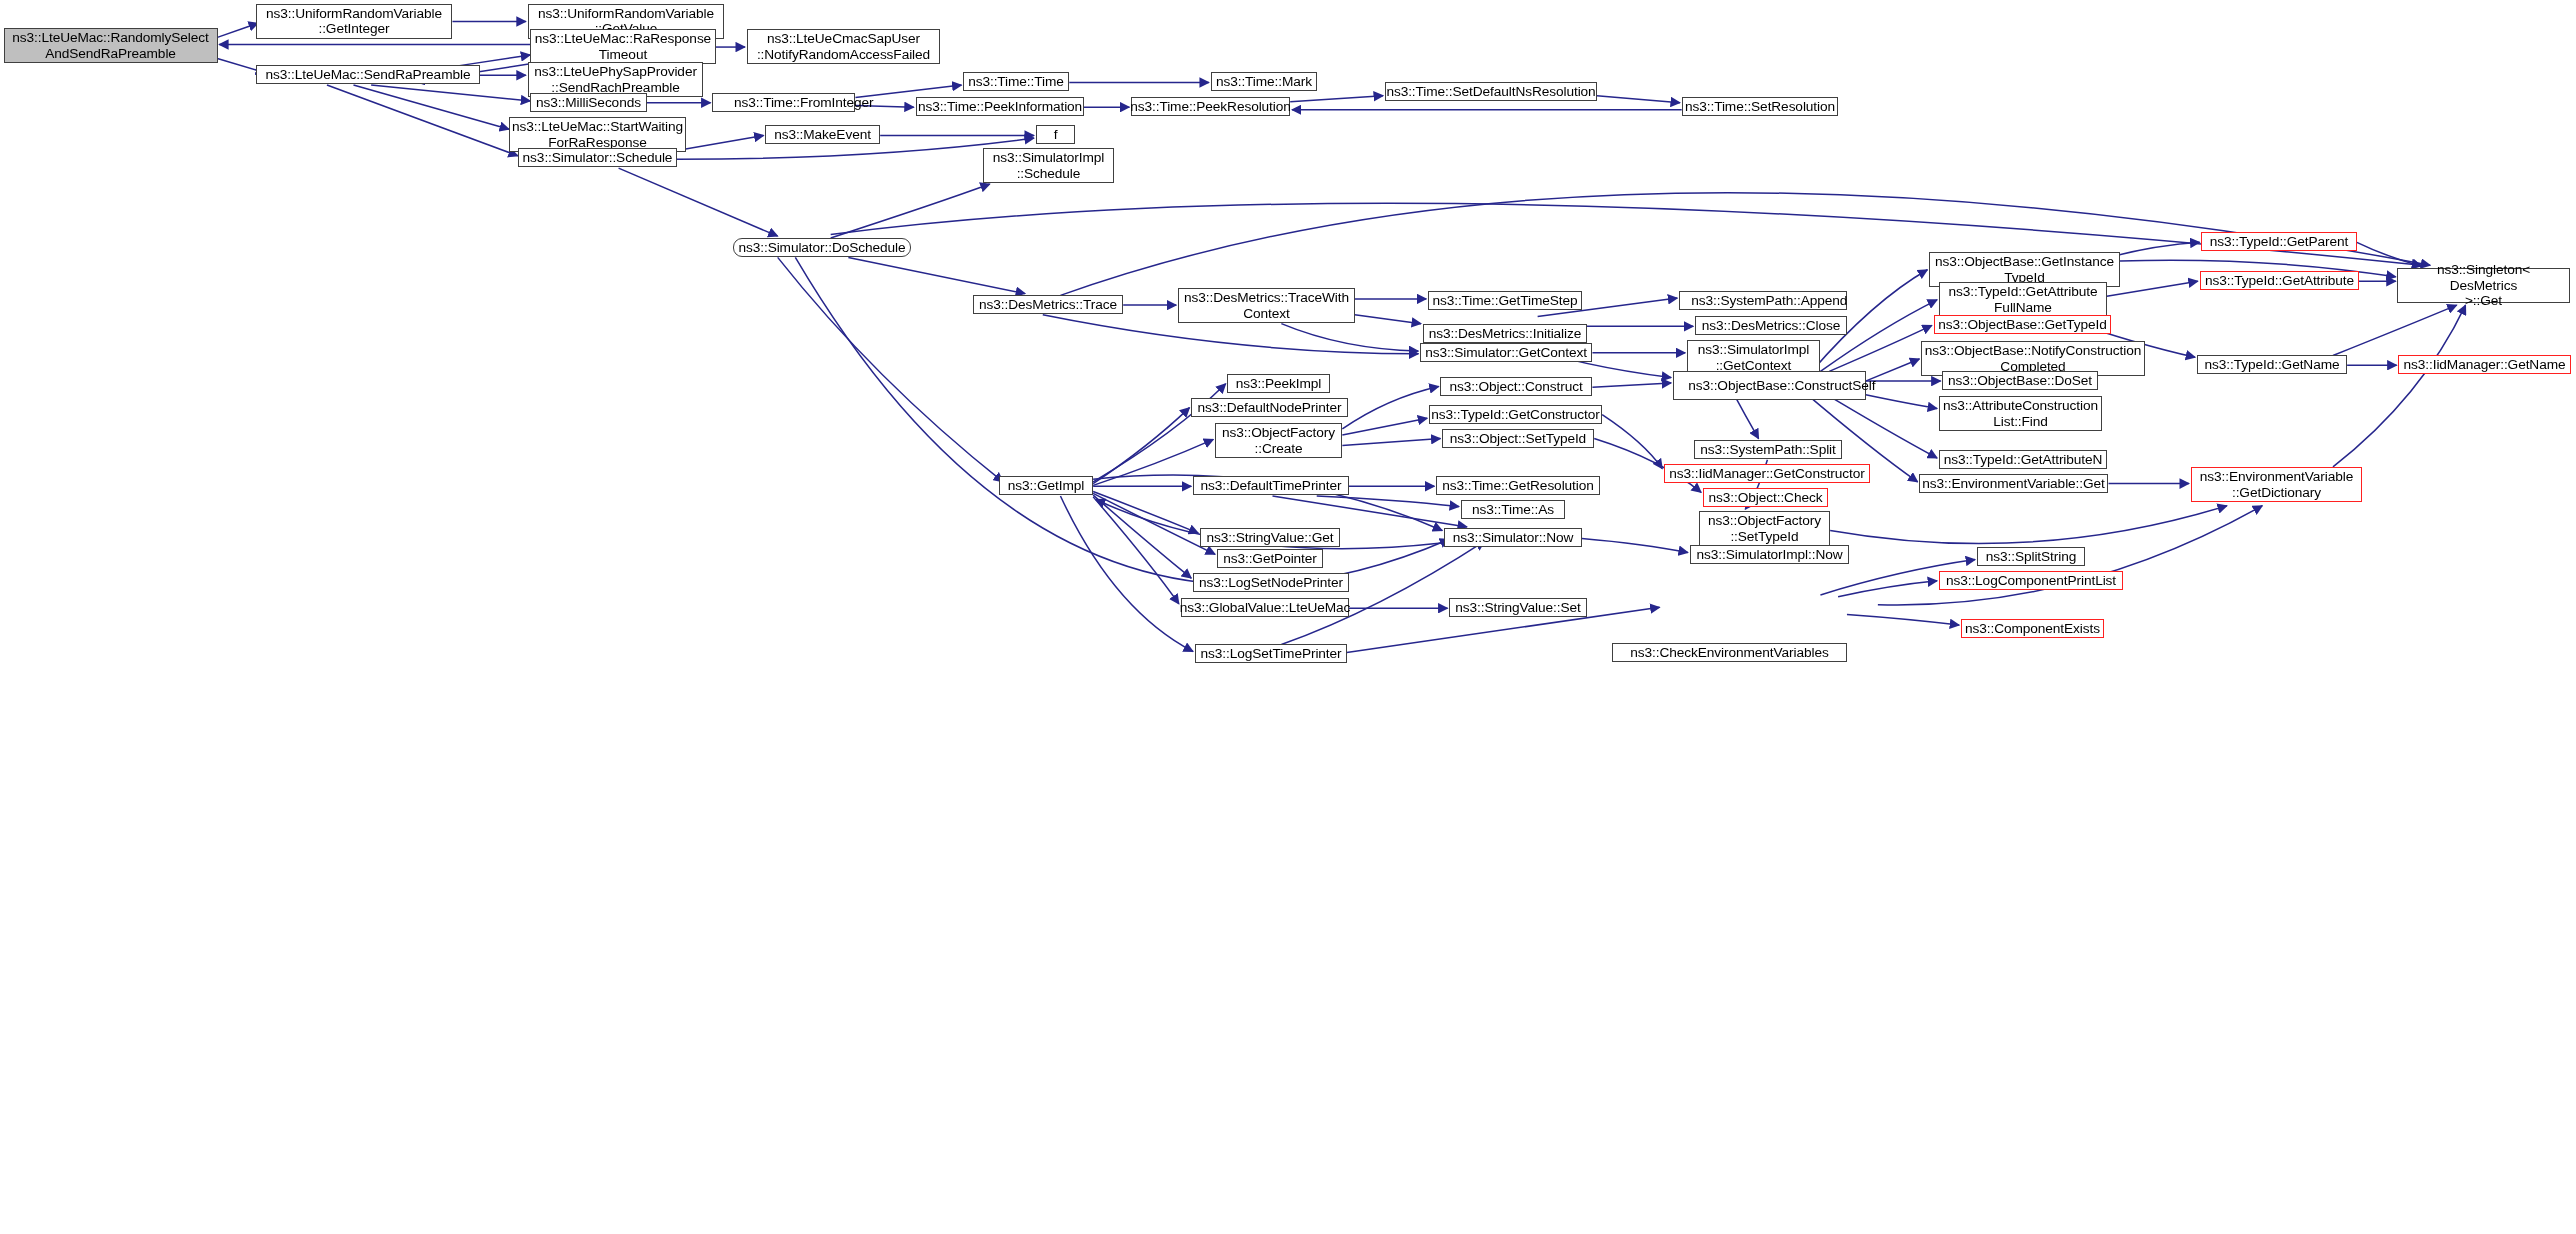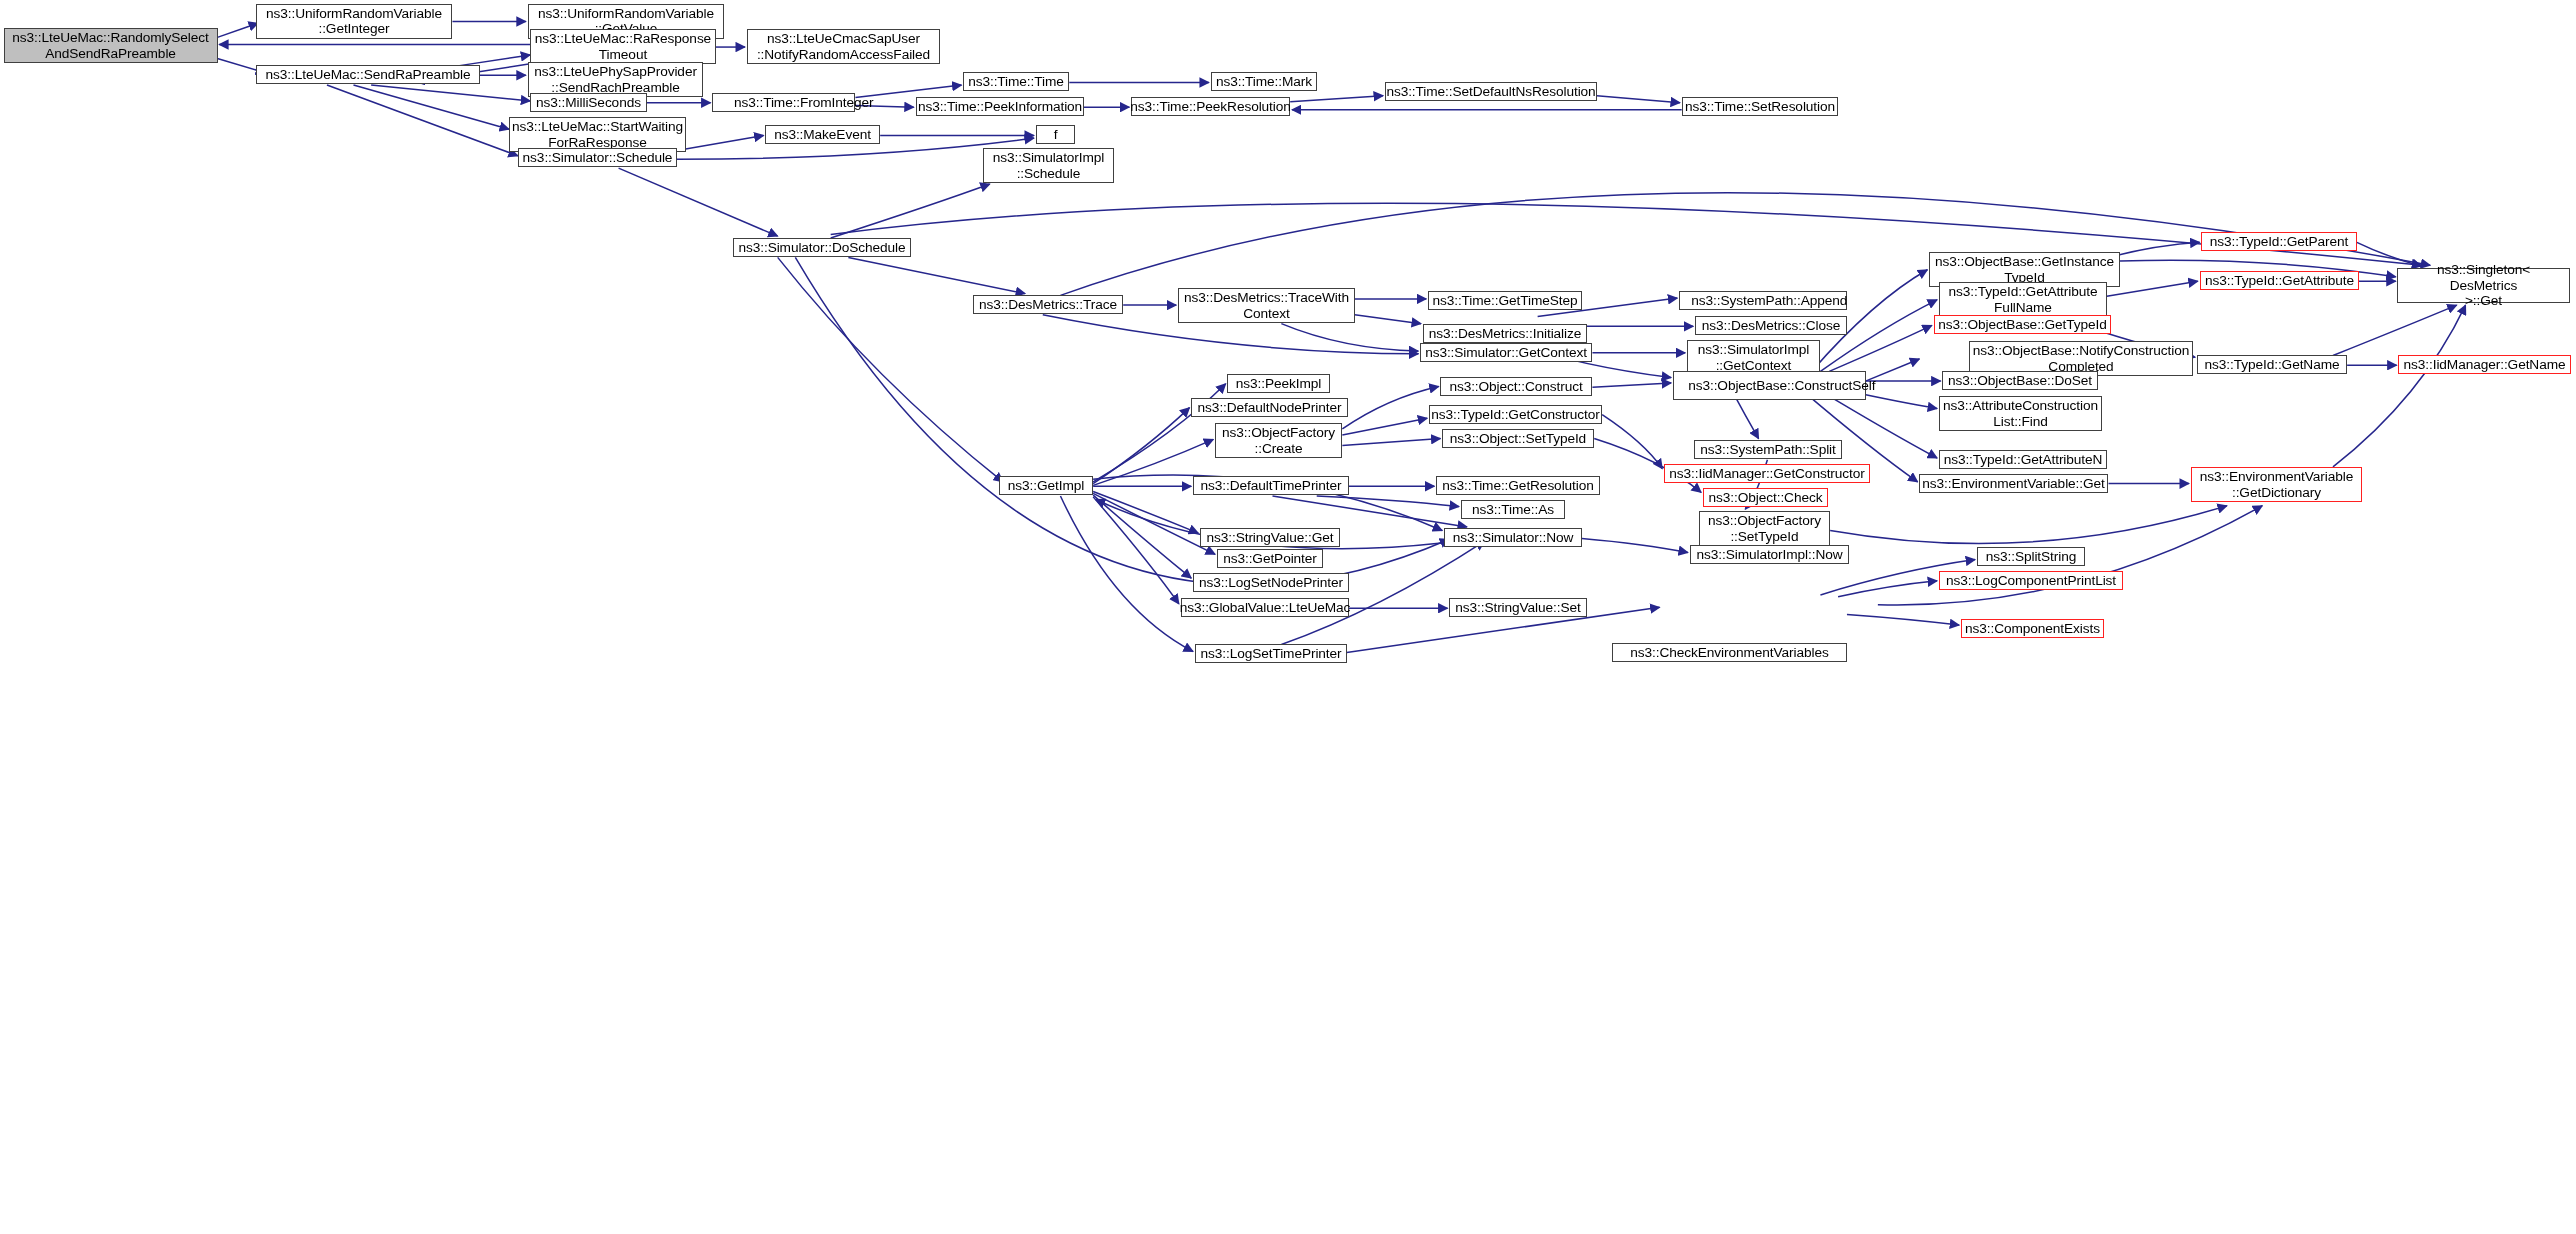--- a/index.html
+++ b/index.html
@@ -173,37 +173,37 @@
       <div class="node" style="left: 1131px; top: 97px; width: 159px; height: 19.4px;">ns3::Time::PeekResolution</div>
       <div class="node" style="left: 1385px; top: 82px; width: 212px; height: 19.4px;">ns3::Time::SetDefaultNsResolution</div>
       <div class="node" style="left: 1682px; top: 97px; width: 156px; height: 19.4px;">ns3::Time::SetResolution</div>
       <div class="node" style="left: 509px; top: 117px; width: 177px; height: 35px;">ns3::LteUeMac::StartWaiting
 ForRaResponse</div>
       <div class="node" style="left: 765px; top: 125px; width: 115px; height: 19.4px;">ns3::MakeEvent</div>
       <div class="node" style="left: 1036px; top: 125px; width: 39px; height: 19.4px;">f</div>
       <div class="node" style="left: 518px; top: 148px; width: 159px; height: 19.4px;">ns3::Simulator::Schedule</div>
       <div class="node" style="left: 983px; top: 148px; width: 131px; height: 35px;">ns3::SimulatorImpl
 ::Schedule</div>
-      <div class="node" style="left: 733px; top: 238px; width: 178px; height: 19.4px;">ns3::Simulator::DoSchedule</div>
+      <div class="node" style="left: 733px; top: 238px; width: 178px; height: 19.4px; border-radius: 9px;">ns3::Simulator::DoSchedule</div>
       <div class="node" style="left: 973px; top: 295px; width: 150px; height: 19.4px;">ns3::DesMetrics::Trace</div>
       <div class="node" style="left: 1178px; top: 288px; width: 177px; height: 35px;">ns3::DesMetrics::TraceWith
 Context</div>
       <div class="node" style="left: 1428px; top: 291px; width: 154px; height: 19.4px;">ns3::Time::GetTimeStep</div>
       <div class="node" style="left: 1679px; top: 291px; width: 168px; height: 19.4px; padding-left: 16px;">ns3::SystemPath::Append</div>
       <div class="node" style="left: 1423px; top: 324px; width: 164px; height: 19.4px;">ns3::DesMetrics::Initialize</div>
       <div class="node" style="left: 1695px; top: 316px; width: 152px; height: 19.4px;">ns3::DesMetrics::Close</div>
       <div class="node" style="left: 1420px; top: 343px; width: 172px; height: 19.4px;">ns3::Simulator::GetContext</div>
       <div class="node" style="left: 1687px; top: 340px; width: 133px; height: 35px;">ns3::SimulatorImpl
 ::GetContext</div>
       <div class="node" style="left: 1929px; top: 252px; width: 191px; height: 35px;">ns3::ObjectBase::GetInstance
 TypeId</div>
       <div class="node" style="left: 1939px; top: 282px; width: 168px; height: 35px;">ns3::TypeId::GetAttribute
 FullName</div>
       <div class="node red" style="left: 1934px; top: 315px; width: 177px; height: 19.4px;">ns3::ObjectBase::GetTypeId</div>
-      <div class="node" style="left: 1921px; top: 341px; width: 224px; height: 35px; margin-left: 48px;">ns3::ObjectBase::NotifyConstruction
+      <div class="node" style="left: 1921px; top: 341px; width: 224px; height: 35px;">ns3::ObjectBase::NotifyConstruction
 Completed</div>
       <div class="node" style="left: 1942px; top: 371px; width: 156px; height: 19.4px;">ns3::ObjectBase::DoSet</div>
       <div class="node" style="left: 1939px; top: 396px; width: 163px; height: 35px;">ns3::AttributeConstruction
 List::Find</div>
       <div class="node" style="left: 1939px; top: 450px; width: 168px; height: 19.4px;">ns3::TypeId::GetAttributeN</div>
       <div class="node" style="left: 1919px; top: 474px; width: 189px; height: 19.4px;">ns3::EnvironmentVariable::Get</div>
       <div class="node red" style="left: 2201px; top: 232px; width: 156px; height: 19.4px;">ns3::TypeId::GetParent</div>
       <div class="node red" style="left: 2200px; top: 271px; width: 159px; height: 19.4px;">ns3::TypeId::GetAttribute</div>
       <div class="node" style="left: 2397px; top: 268px; width: 173px; height: 35px;">ns3::Singleton&lt; DesMetrics
 &gt;::Get</div>

